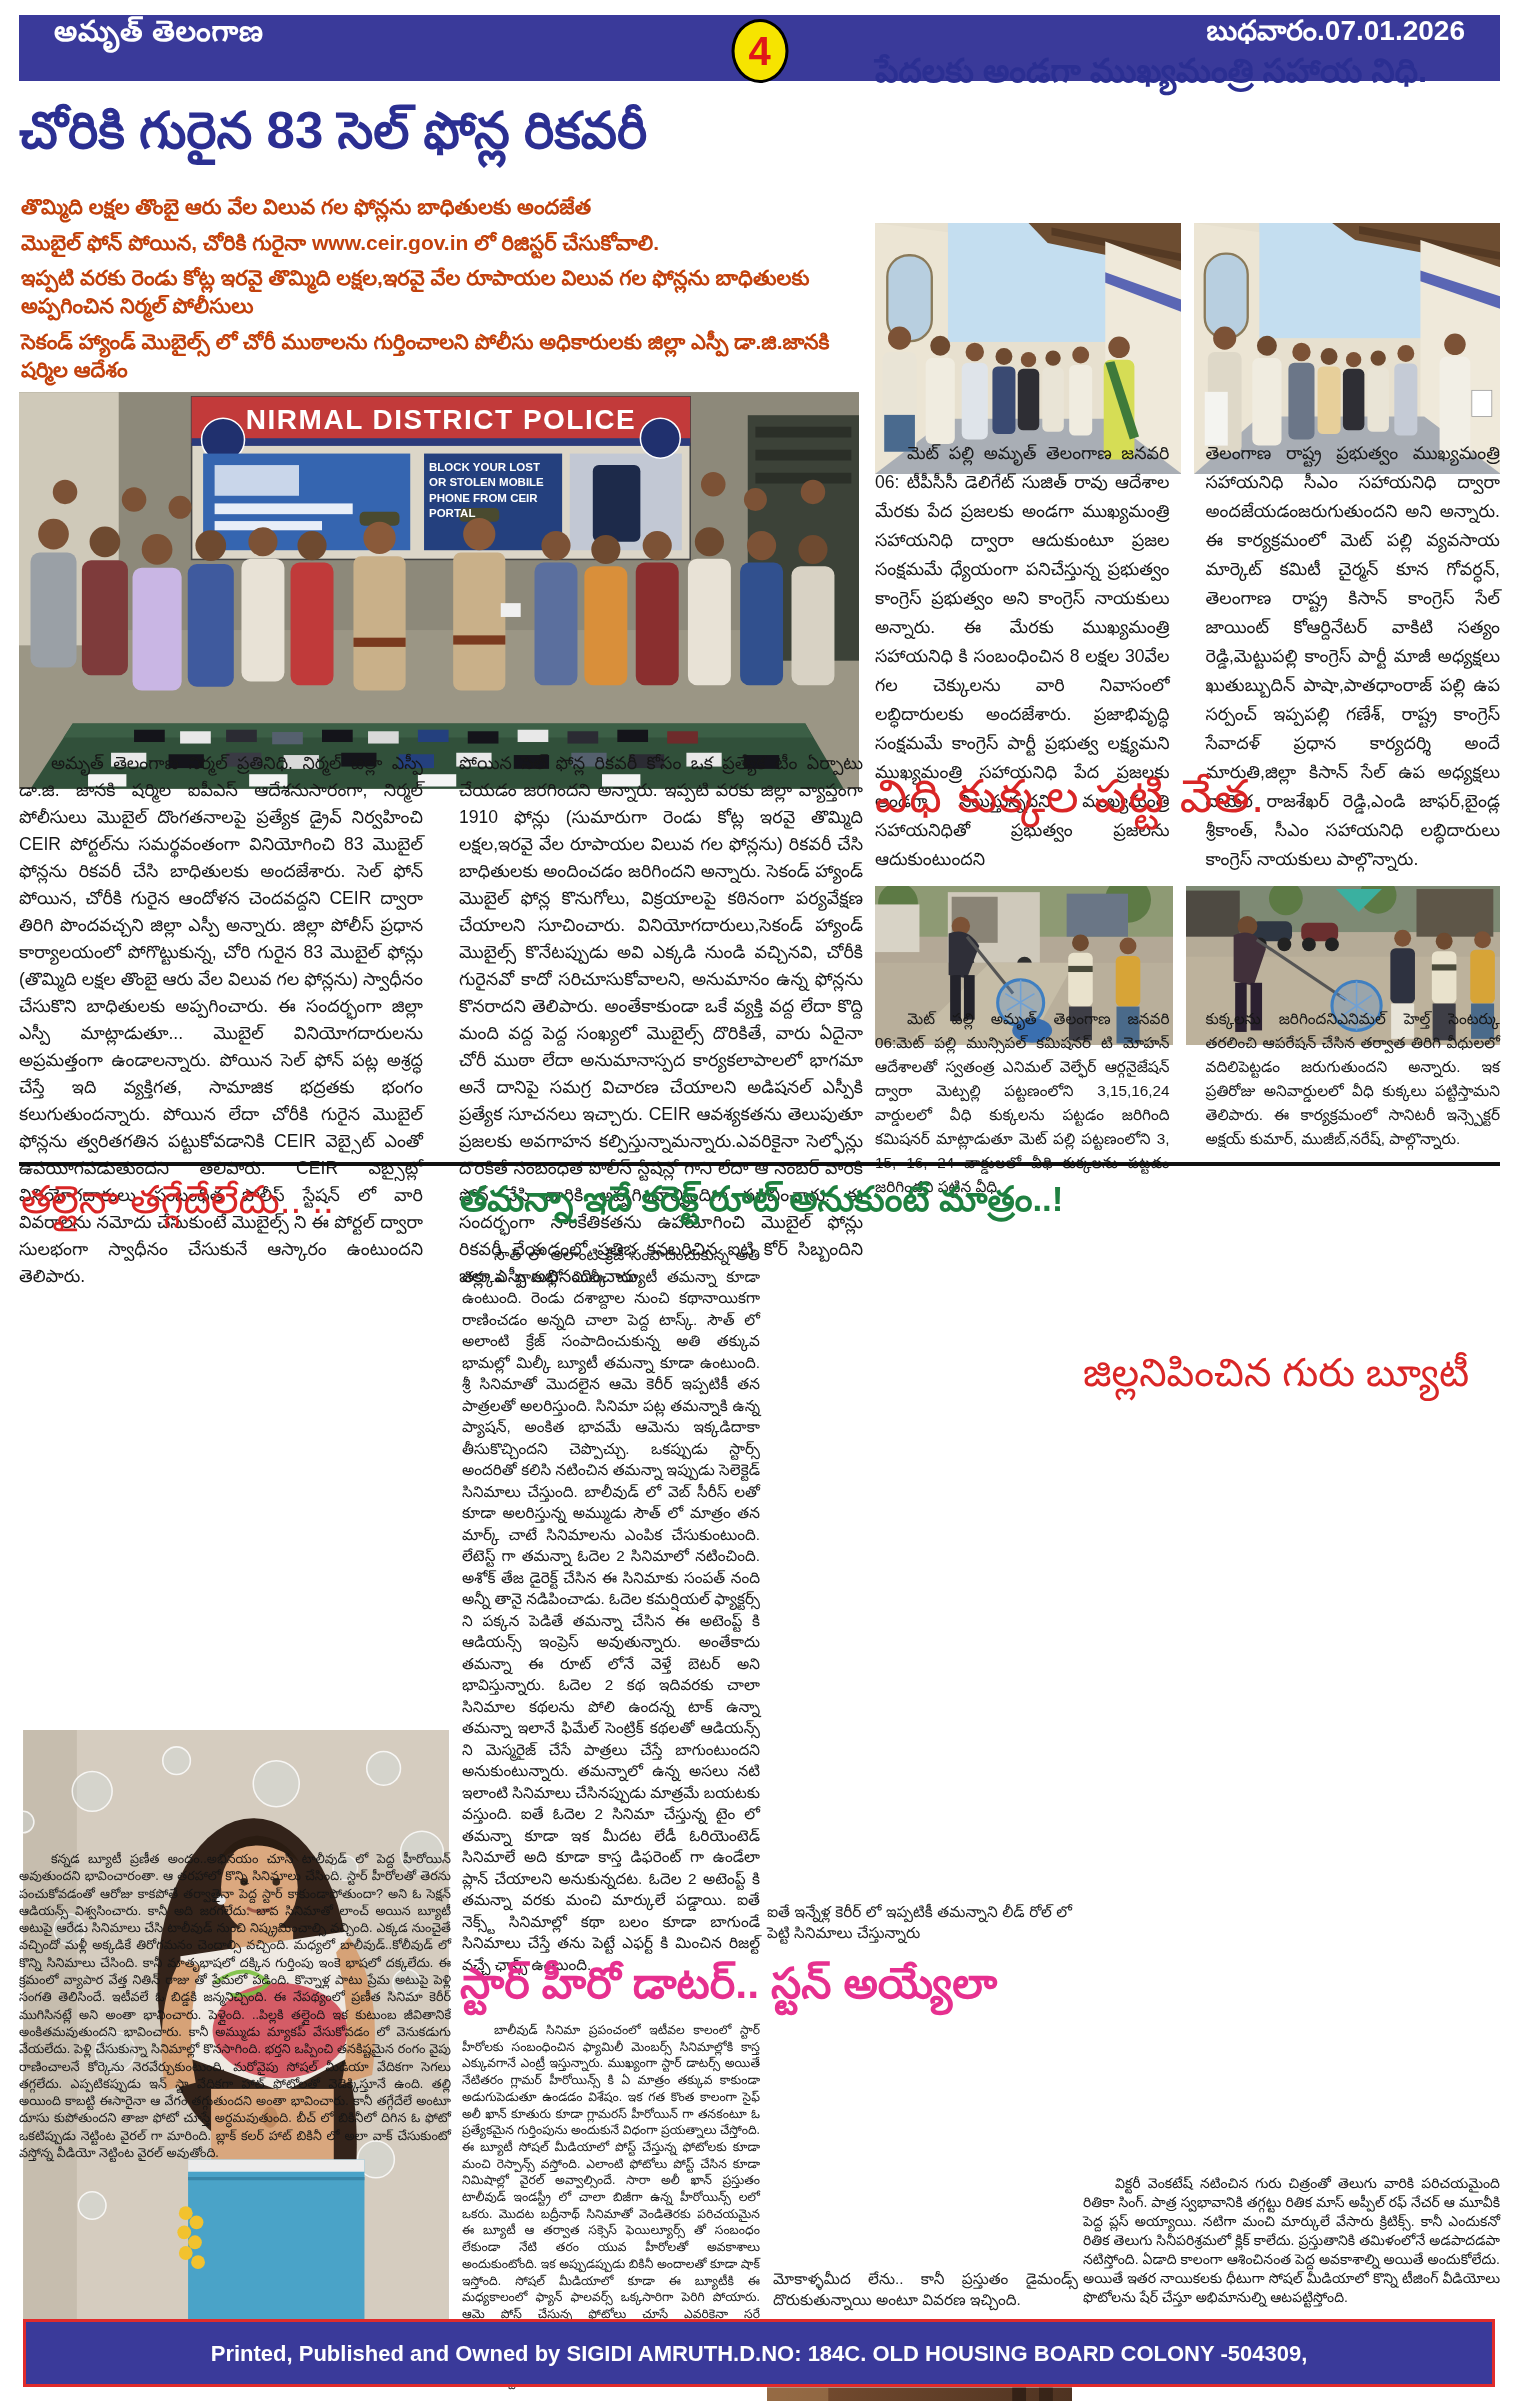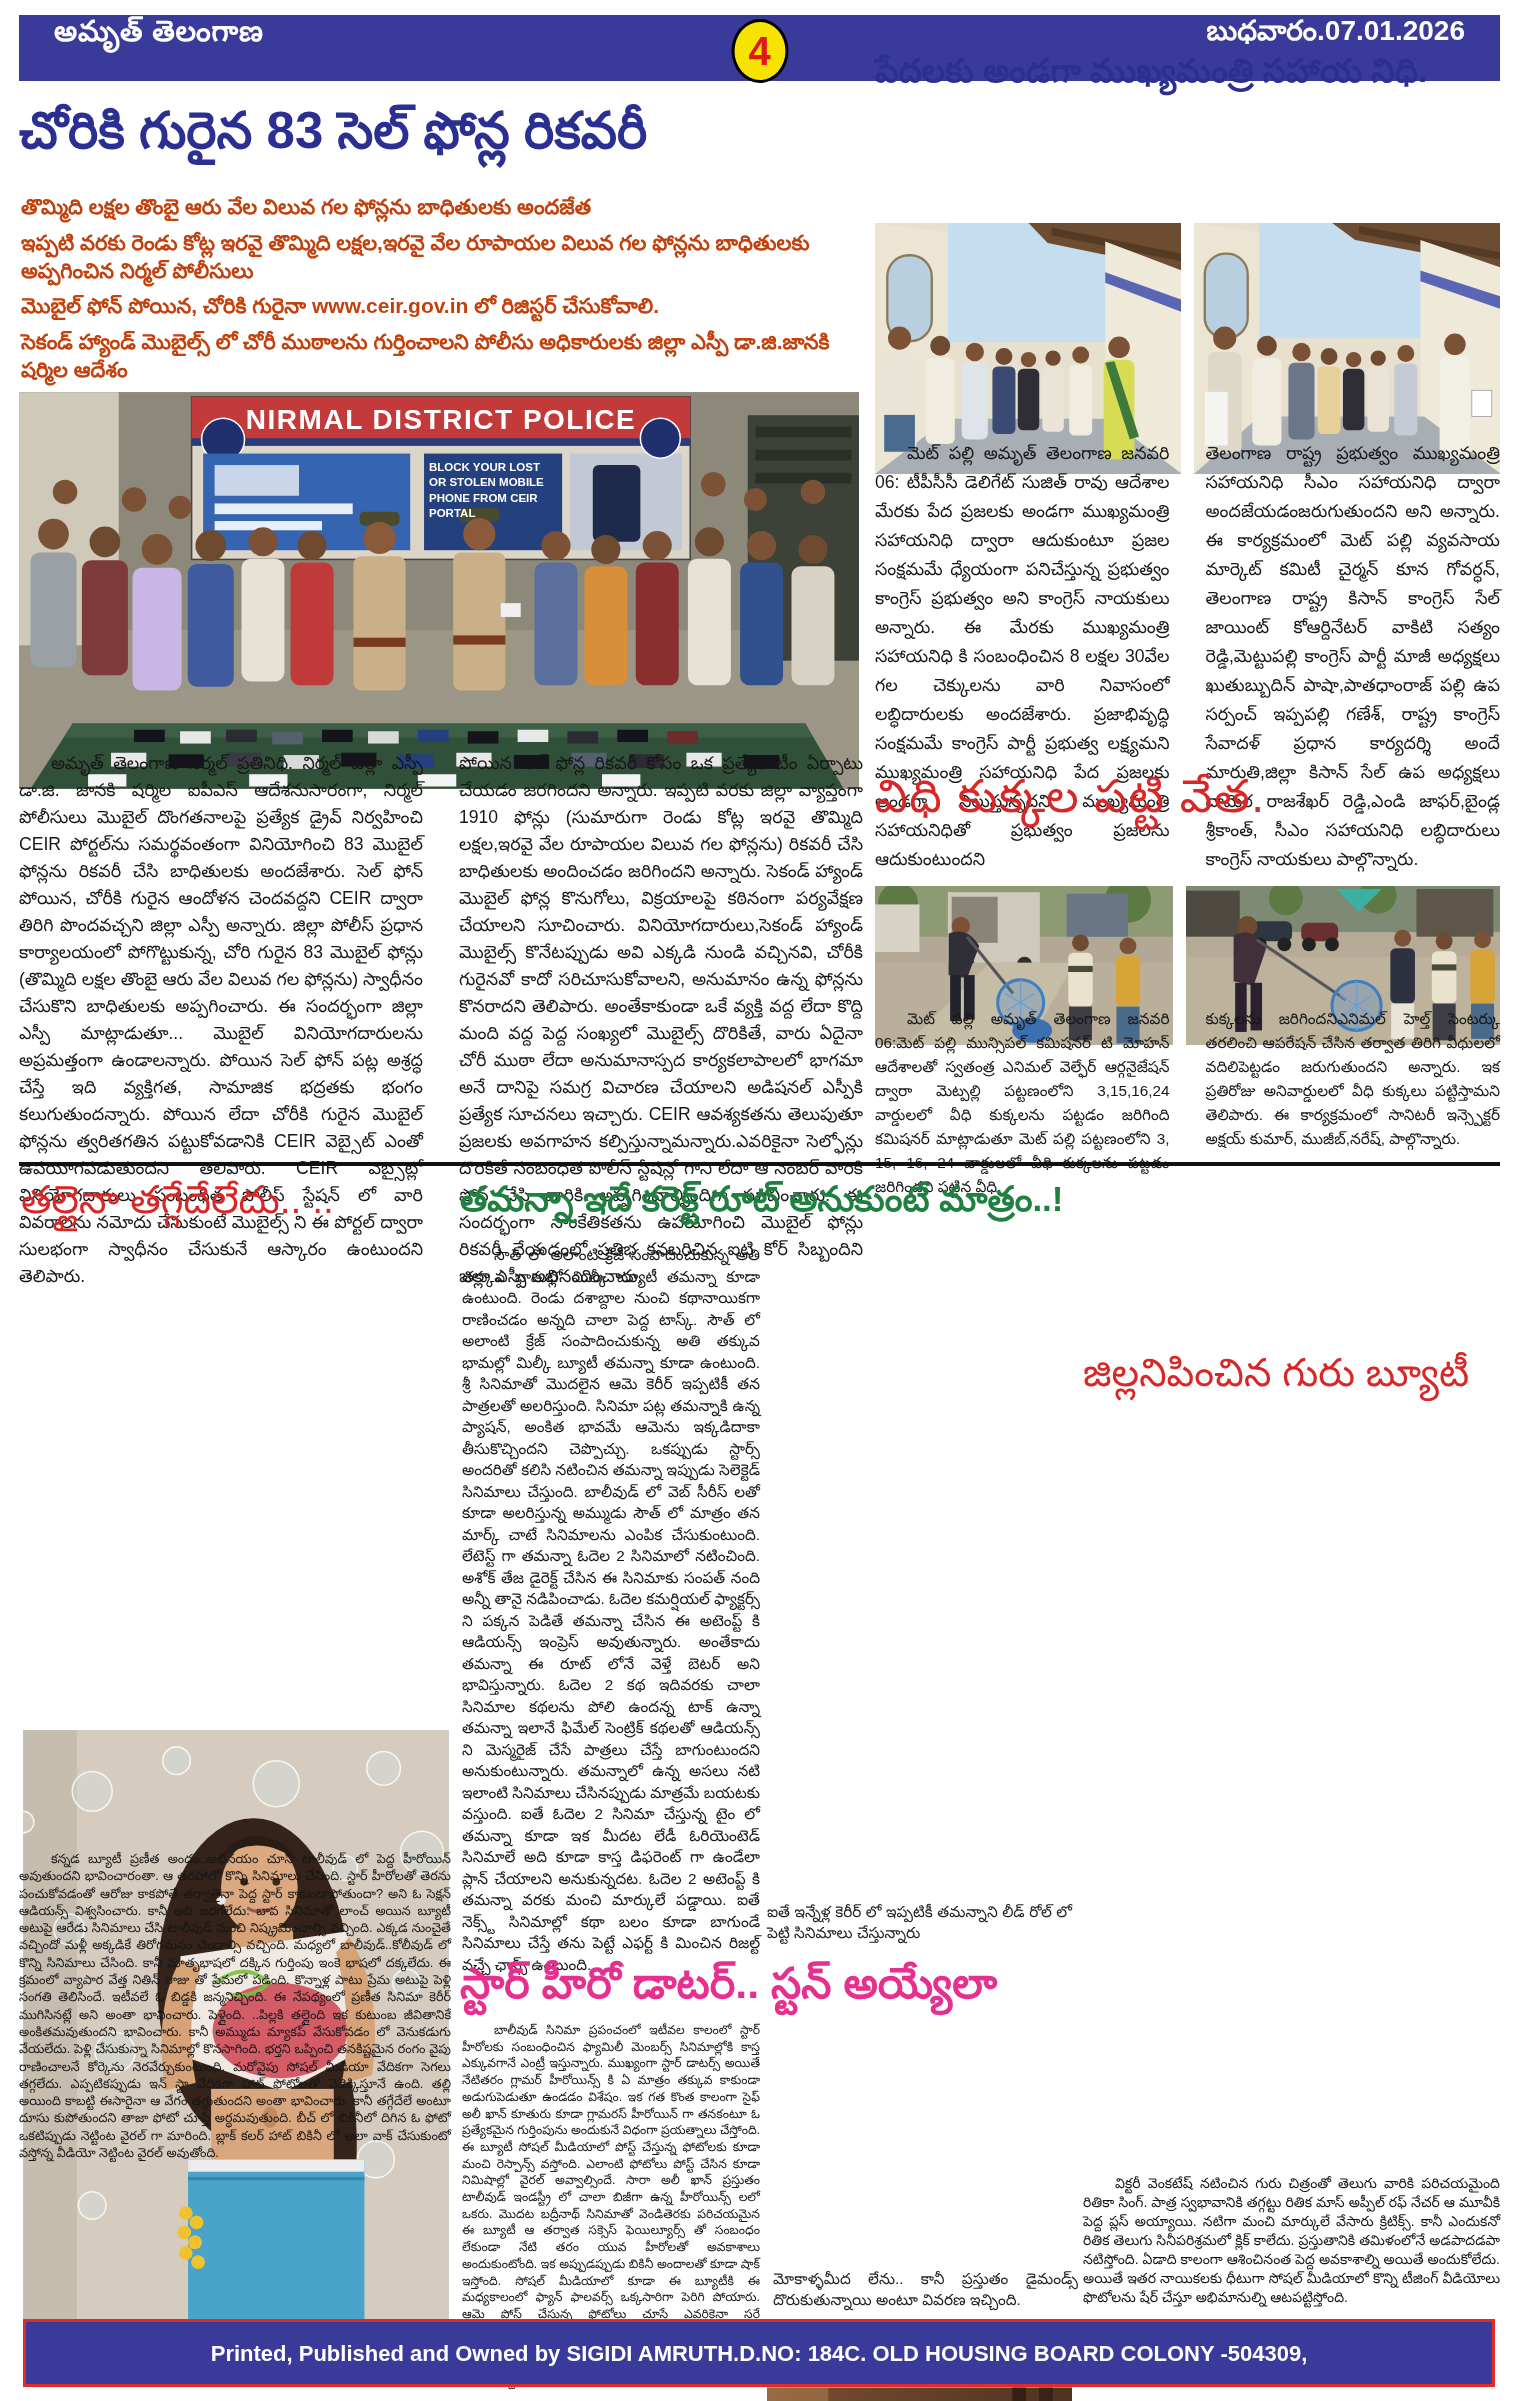--- a/index.html
+++ b/index.html
@@ -44,22 +44,22 @@
     <div class="pnum">
       <span>4</span>
     </div>
     <div class="mdate">బుధవారం.07.01.2026</div>
   </div>
 
   <div class="abs h-blue" style="left:19px;top:89px;width:844px;font-size:51px;line-height:84px;">చోరికి గురైన 83 సెల్ ఫోన్ల రికవరీ</div>
 
   <div class="abs" style="left:21px;top:193px;width:840px;">
     <div class="subhead">తొమ్మిది లక్షల తొంబై ఆరు వేల విలువ గల ఫోన్లను బాధితులకు అందజేత</div>
+    <div class="subhead">మొబైల్ ఫోన్ పోయిన, చోరికి గురైనా www.ceir.gov.in లో రిజిస్టర్ చేసుకోవాలి.</div>
     <div class="subhead">ఇప్పటి వరకు రెండు కోట్ల ఇరవై తొమ్మిది లక్షల,ఇరవై వేల రూపాయల విలువ గల ఫోన్లను బాధితులకు అప్పగించిన నిర్మల్ పోలీసులు</div>
-    <div class="subhead">మొబైల్ ఫోన్ పోయిన, చోరికి గురైనా www.ceir.gov.in లో రిజిస్టర్ చేసుకోవాలి.</div>
     <div class="subhead">సెకండ్ హ్యాండ్ మొబైల్స్ లో చోరీ ముఠాలను గుర్తించాలని పోలీసు అధికారులకు జిల్లా ఎస్పీ డా.జి.జానకి షర్మిల ఆదేశం</div>
   </div>
 
   <div class="abs photo" style="left:19px;top:344px;width:840px;height:397px;">
     <svg viewBox="0 0 1095 517" width="840" height="397">
       <rect width="1095" height="517" fill="#9b9685"></rect>
       <rect x="0" y="0" width="1095" height="310" fill="#8d897a"></rect>
       <rect x="0" y="0" width="130" height="330" fill="#cfc9b9"></rect>
       <rect x="950" y="30" width="145" height="320" fill="#3c4238"></rect>
       <rect x="960" y="45" width="125" height="14" fill="#2b2f28"></rect>

